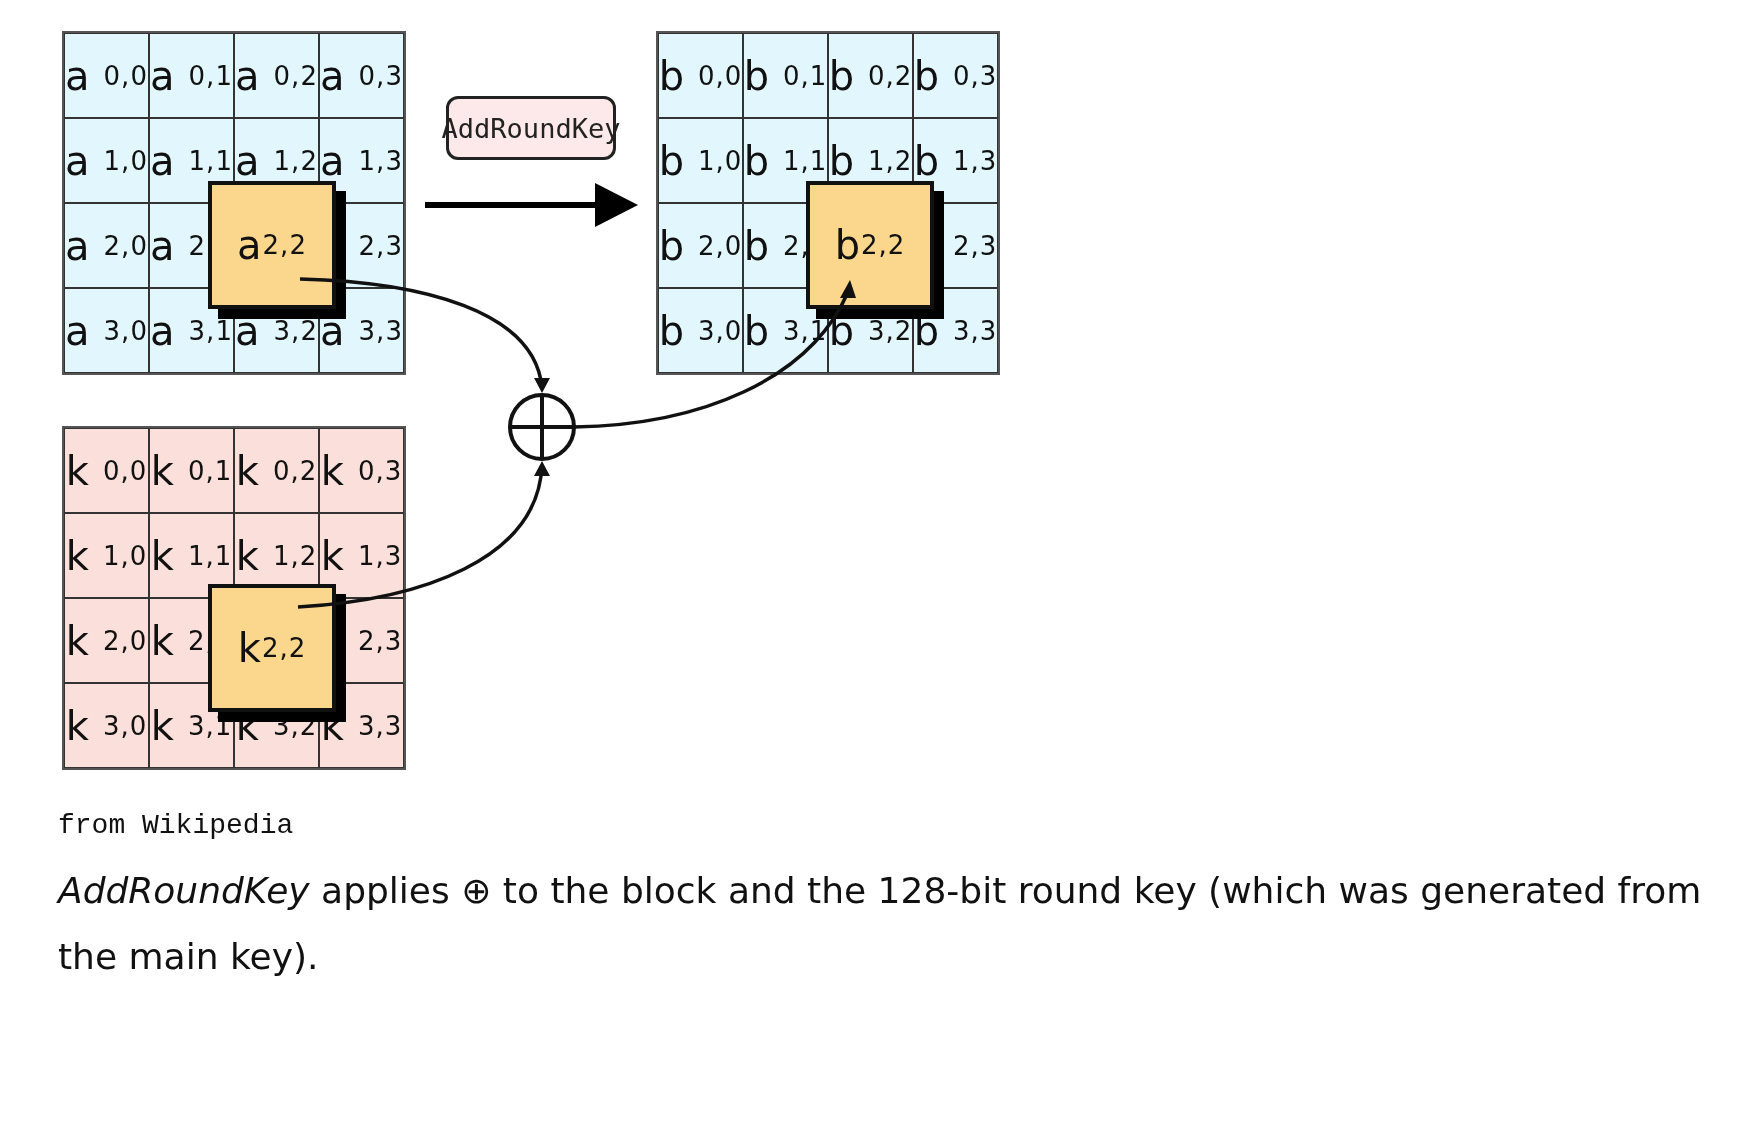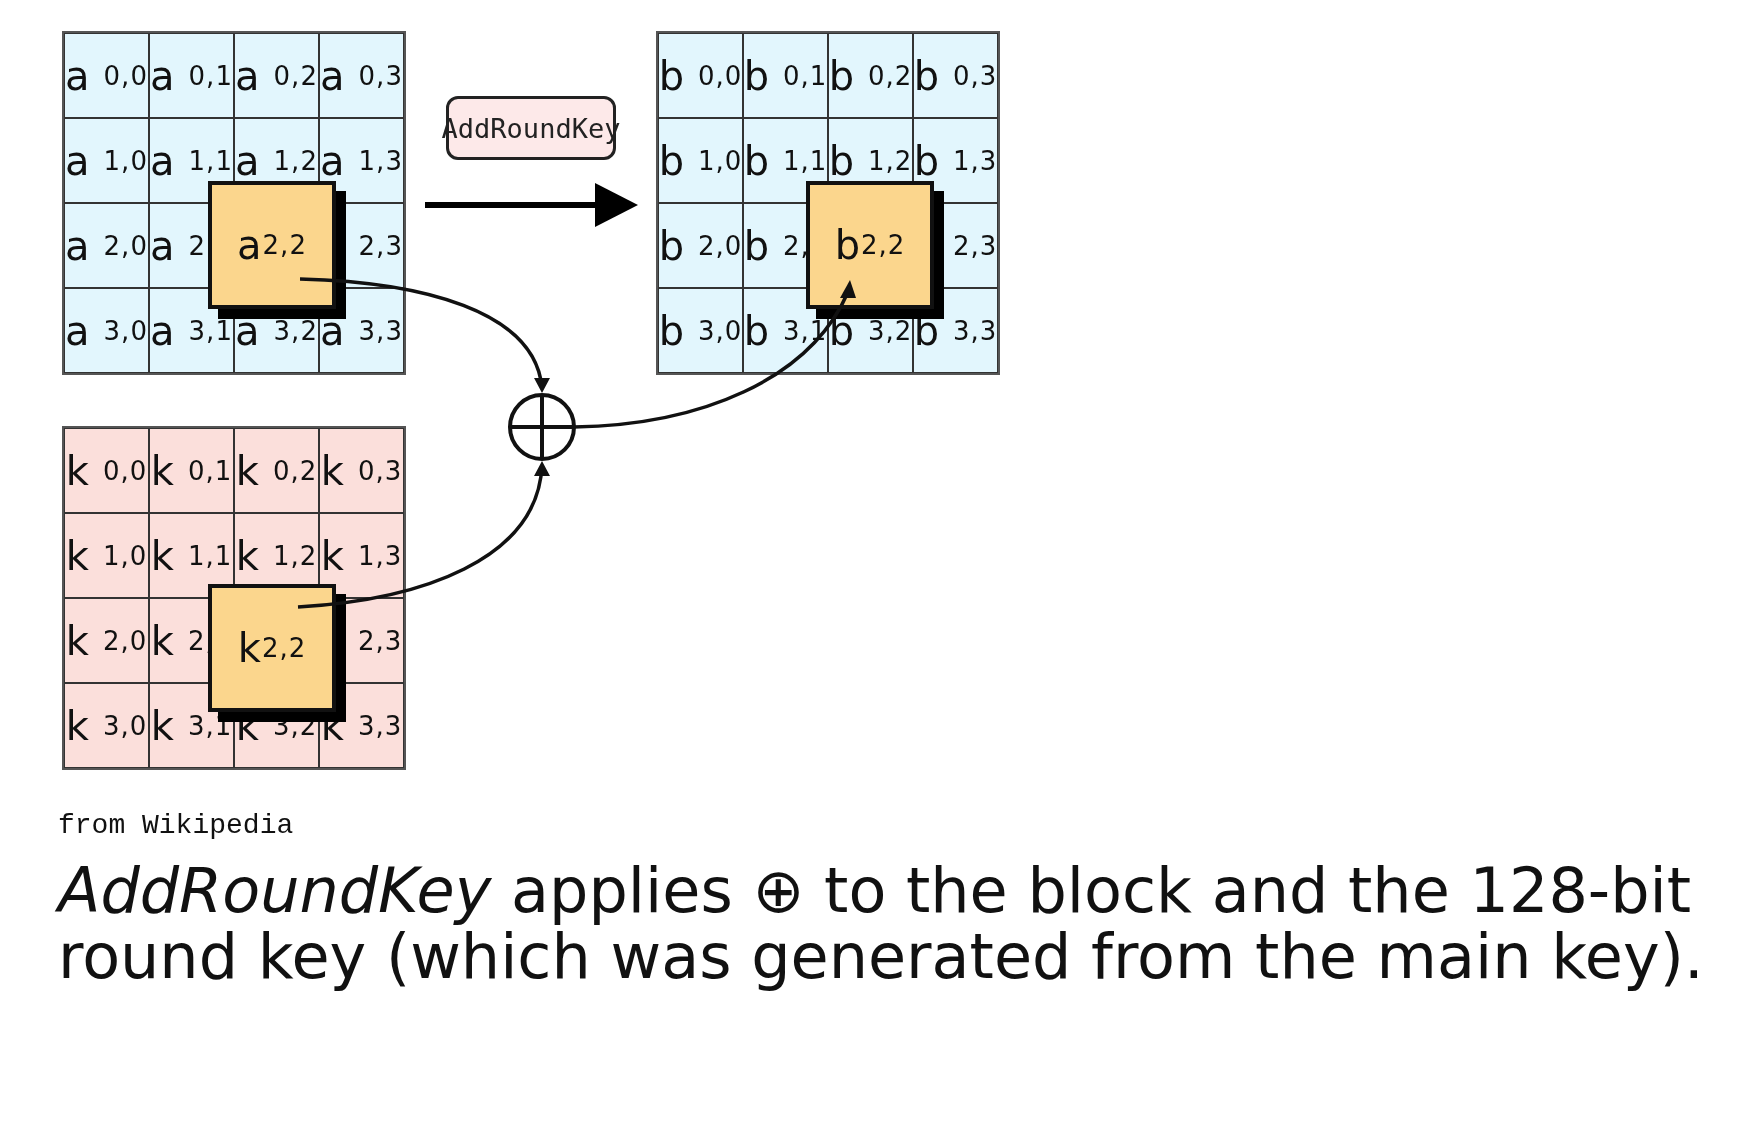--- a/index.html
+++ b/index.html
@@ -19,21 +19,21 @@
         font-size: 40px; color: #111; display: flex; align-items: center; justify-content: center; z-index: 3; }
   .hl sub { font-size: 26px; vertical-align: -12px; margin-left: 1px; letter-spacing: 1px; }
   .op-box { position: absolute; left: 446px; top: 96px; width: 170px; height: 64px;
             background: #fde9e9; border: 3px solid #222; border-radius: 12px; box-sizing: border-box;
             display: flex; align-items: center; justify-content: center;
             font-family: "DejaVu Sans Mono", monospace; font-size: 27px; color: #222; z-index: 2; }
   svg.lines { position: absolute; left: 0; top: 0; width: 1762px; height: 1124px; z-index: 4; pointer-events: none; }
   .source { position: absolute; left: 58px; top: 810px; font-family: Liberation Mono, monospace;
             font-size: 28px; color: #111; }
   .caption { position: absolute; left: 58px; top: 858px; width: 1680px; font-family: "DejaVu Sans", sans-serif;
-             font-size: 62px; line-height: 66px; color: #111; }
+             font-size: 36px; line-height: 66px; color: #111; }
   .caption i { font-style: italic; }
 </style>
 </head>
 <body>
 
 <div class="grid grid-a" style="left:62px; top:31px;">
     <div class="cell">
       <span class="sym">a</span>
       <sub>0,0</sub>
     </div>

